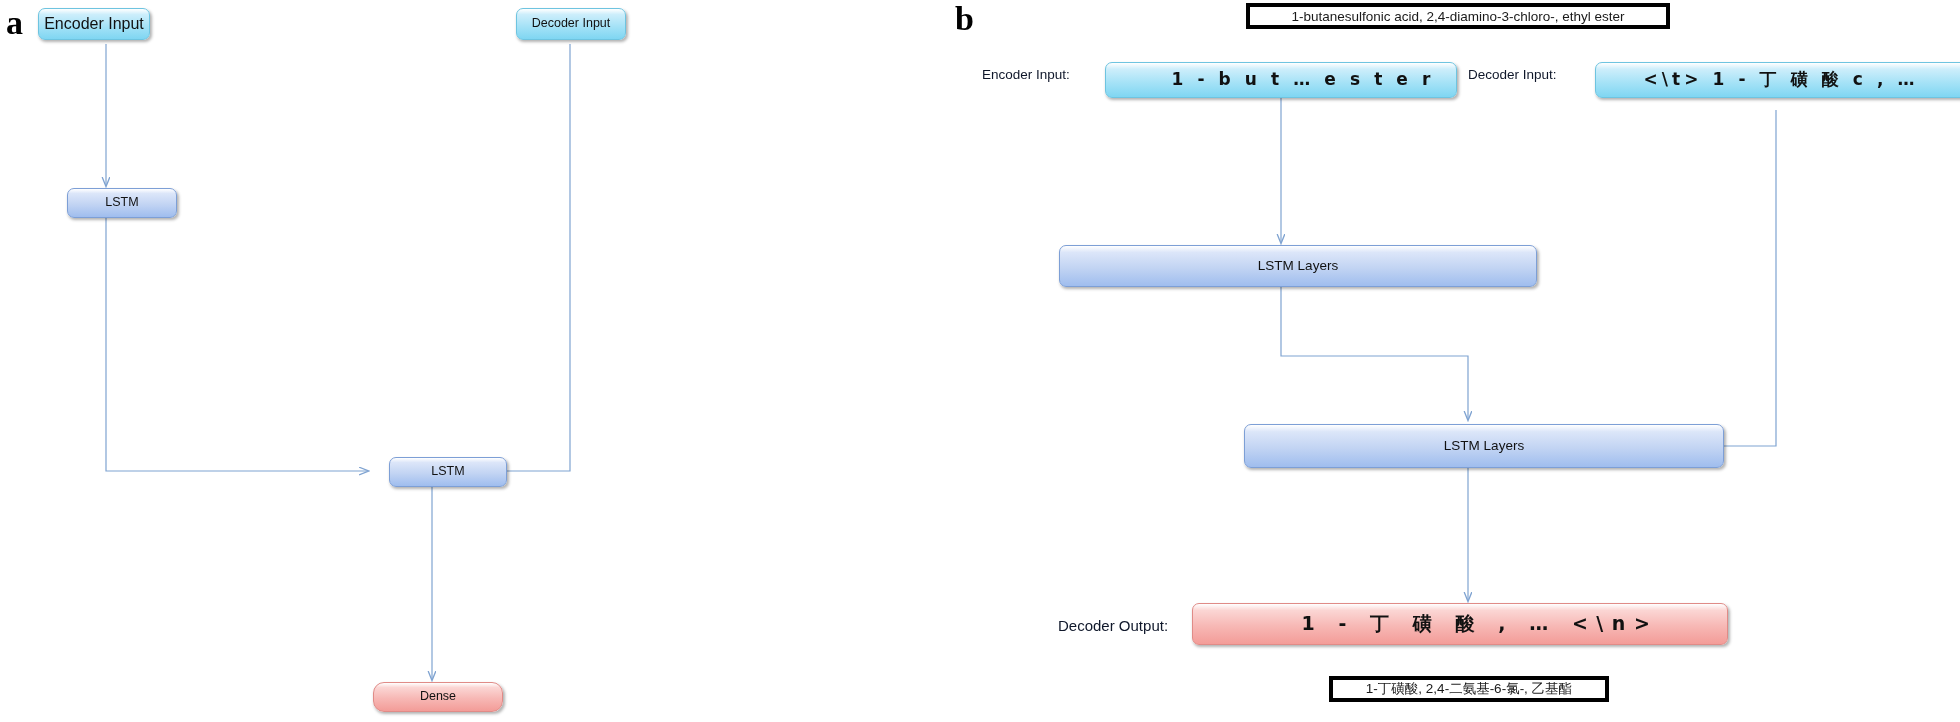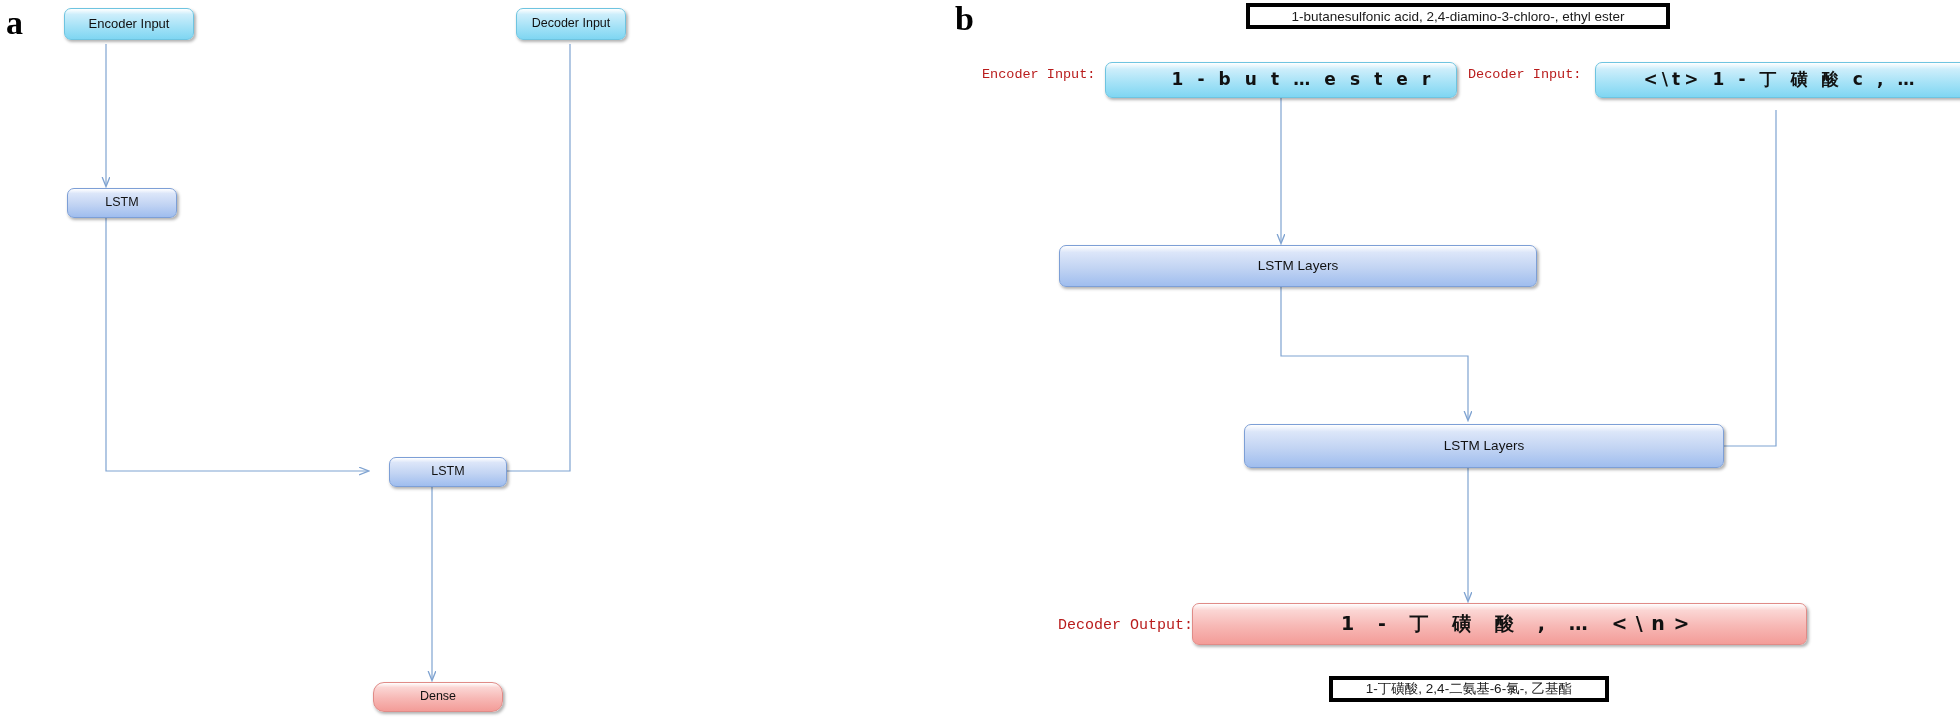--- a/index.html
+++ b/index.html
@@ -84,23 +84,22 @@
     background: #ffffff;
     border: 4px solid #000000;
     white-space: nowrap;
     color: #1a1a1a;
   }
 
   
   .side-label {
     position: absolute;
     white-space: nowrap;
-    color: #b91c1c;
+    color: #0f172a;
     line-height: 1;
-    font-family: Liberation Mono, monospace;
   }
 
   
   .tokens {
     font-family: "DejaVu Sans", sans-serif;
     font-weight: bold;
     letter-spacing: 0.24em;
   }
 </style>
 </head>
@@ -127,21 +126,21 @@
 
     <path d="M1281,287 L1281,356 L1468,356 L1468,420" fill="none" stroke="#7fa3d1" stroke-width="1.2" marker-end="url(#arrowhead)"></path>
 
     <path d="M1776,110 L1776,446 L1712,446" fill="none" stroke="#7fa3d1" stroke-width="1.2" marker-end="url(#arrowhead)"></path>
 
     <path d="M1468,468 L1468,601" fill="none" stroke="#7fa3d1" stroke-width="1.2" marker-end="url(#arrowhead)"></path>
   </svg>
 
   <div class="panel-letter" style="left:6px; top:6px;">a</div>
 
-  <div class="node cyan" style="left:64px; top:8px; width:130px; height:32px; font-size:13px;">
+  <div class="node cyan" style="left:38px; top:8px; width:112px; height:32px; font-size:16px;">
     <span class="node-label">Encoder Input</span>
   </div>
 
   <div class="node cyan" style="left:516px; top:8px; width:110px; height:32px; font-size:12.5px;text-align:center;">
     <span class="node-label">Decoder Input</span>
   </div>
 
   <div class="node blue" style="left:51px; top:188px; width:110px; height:30px; font-size:12.5px;">
     <span class="node-label">LSTM</span>
   </div>
@@ -178,21 +177,21 @@
     <span class="node-label">LSTM Layers</span>
   </div>
 
   <div class="node blue" style="left:1228px; top:424px; width:480px; height:44px; font-size:13.5px;">
     <span class="node-label">LSTM Layers</span>
   </div>
 
   <div class="side-label" style="left:1058px; top:618px; font-size:15px;">
     <span>Decoder Output:</span>
   </div>
-  <div class="node red" style="left:1192px; top:603px; width:615px; height:42px;padding-left:40px;">
+  <div class="node red" style="left:1192px; top:603px; width:536px; height:42px;padding-left:40px;">
     <span class="node-label tokens" style="font-size:19px; letter-spacing:0.45em;">1 - 丁 磺 酸 , … &lt;\n&gt;</span>
   </div>
 
   <div class="caption-box" style="left:1329px; top:676px; width:280px; height:26px; font-size:13.5px;">
     <span>1-丁磺酸, 2,4-二氨基-6-氯-, 乙基酯</span>
   </div>
 
 </div>
 
 </body></html>

